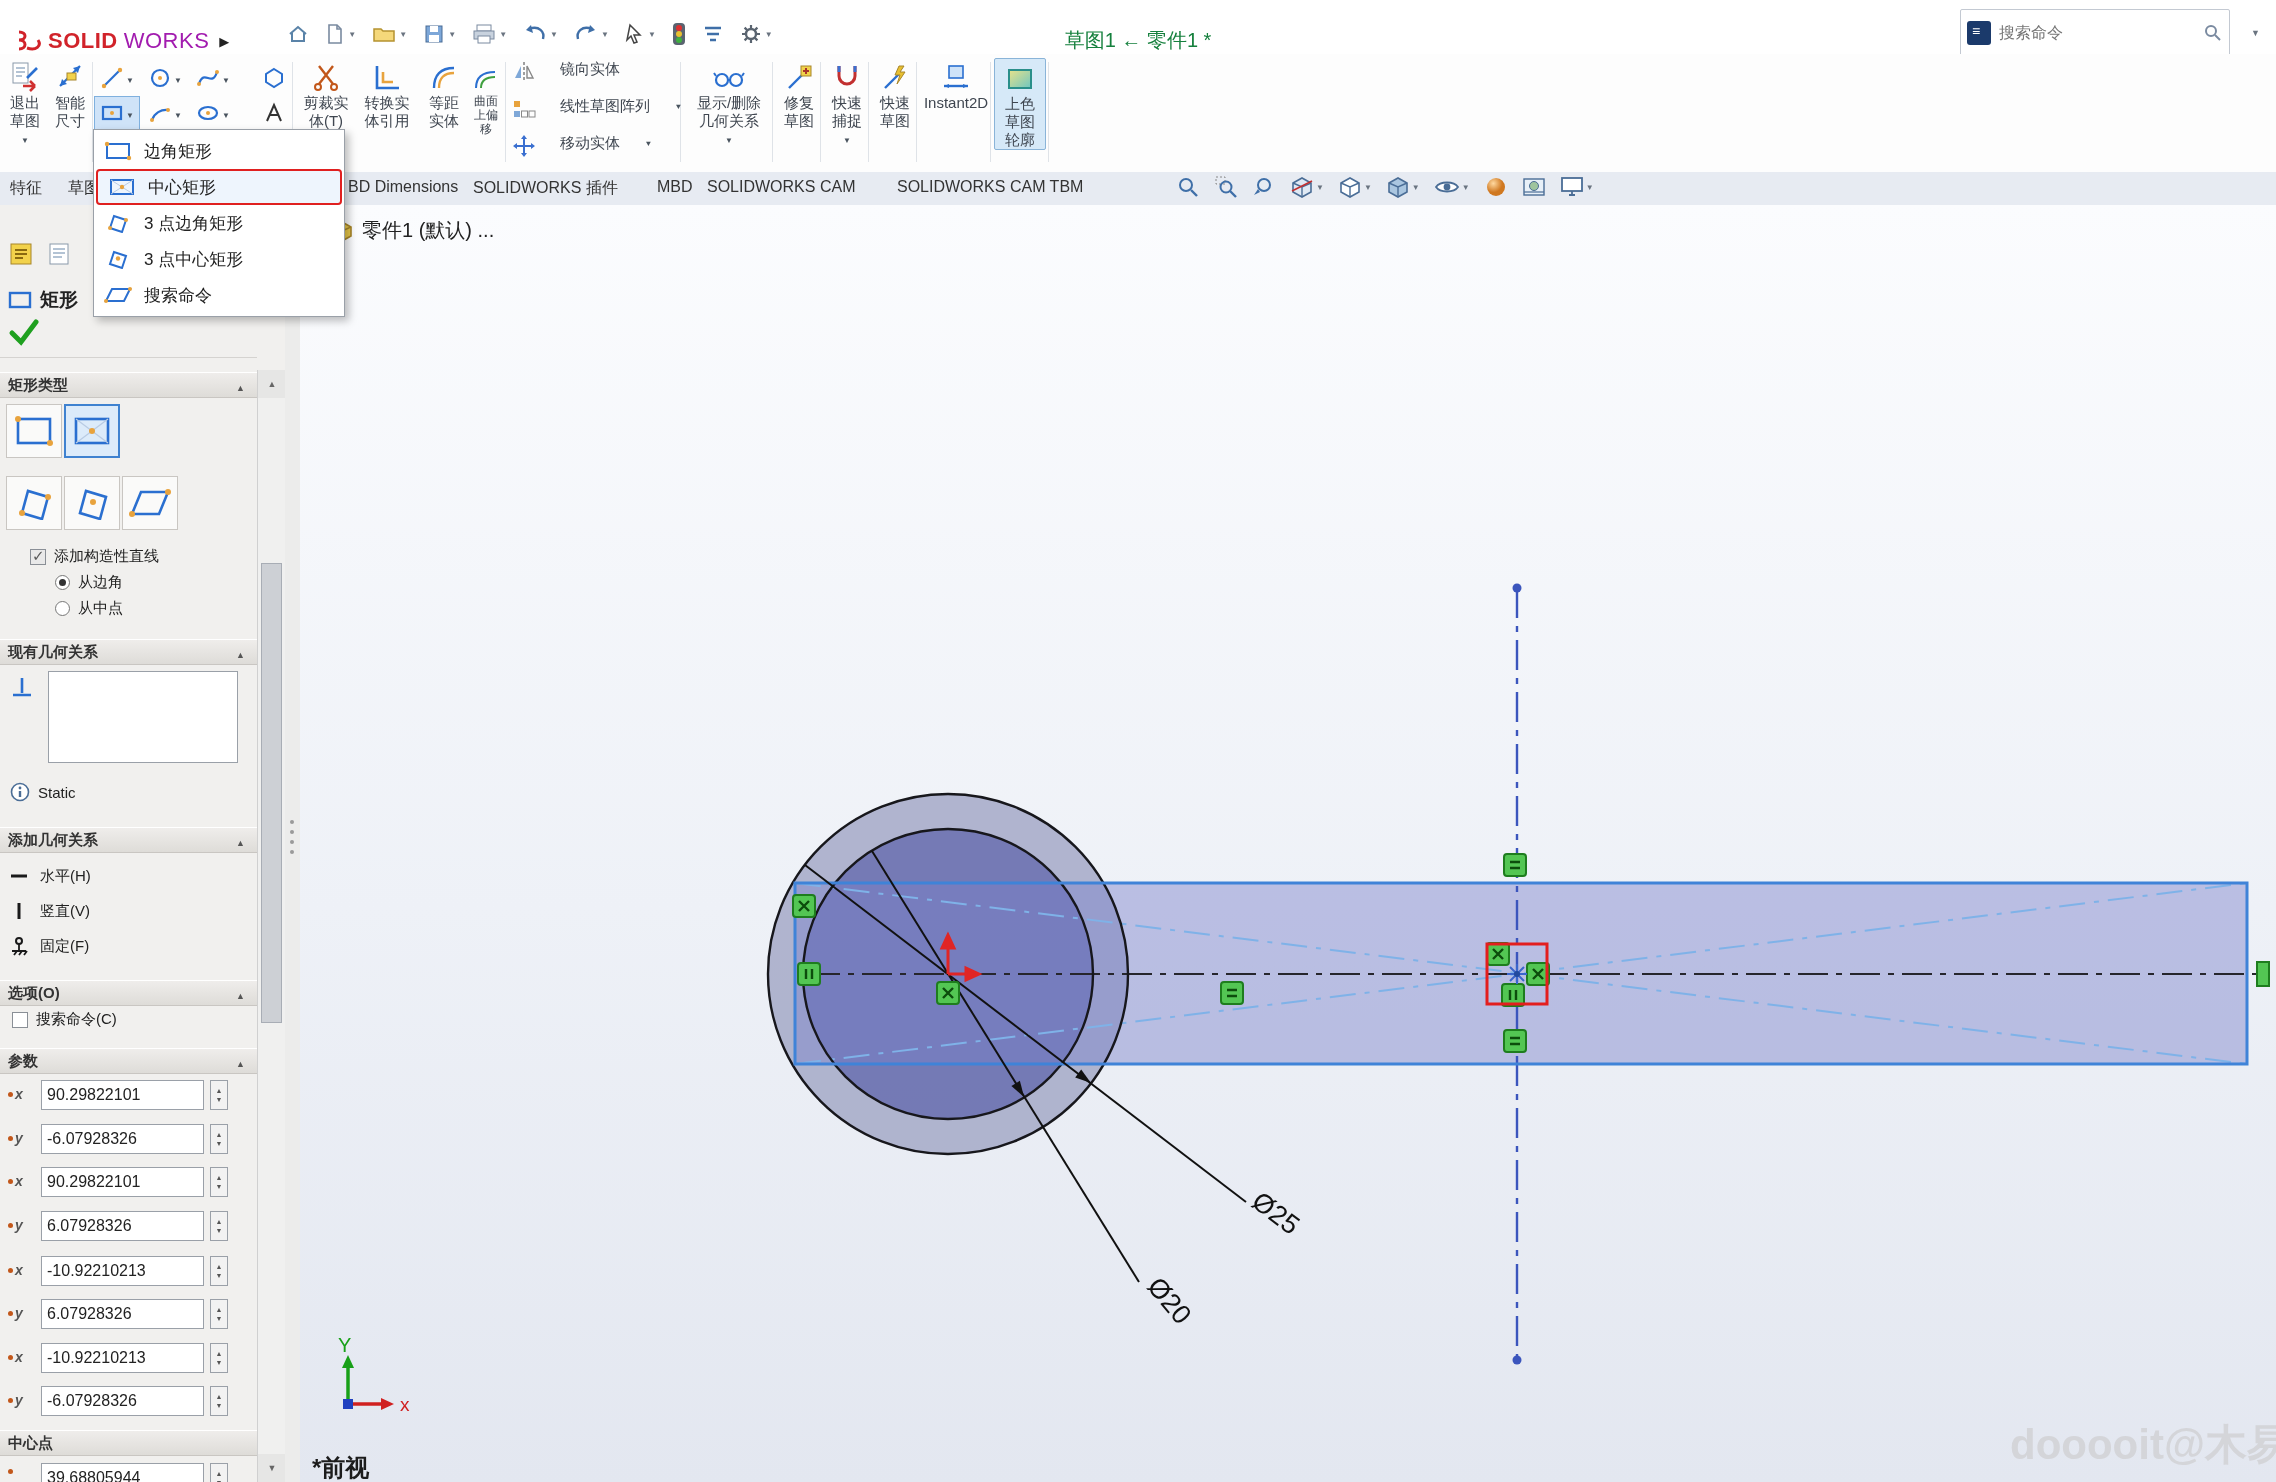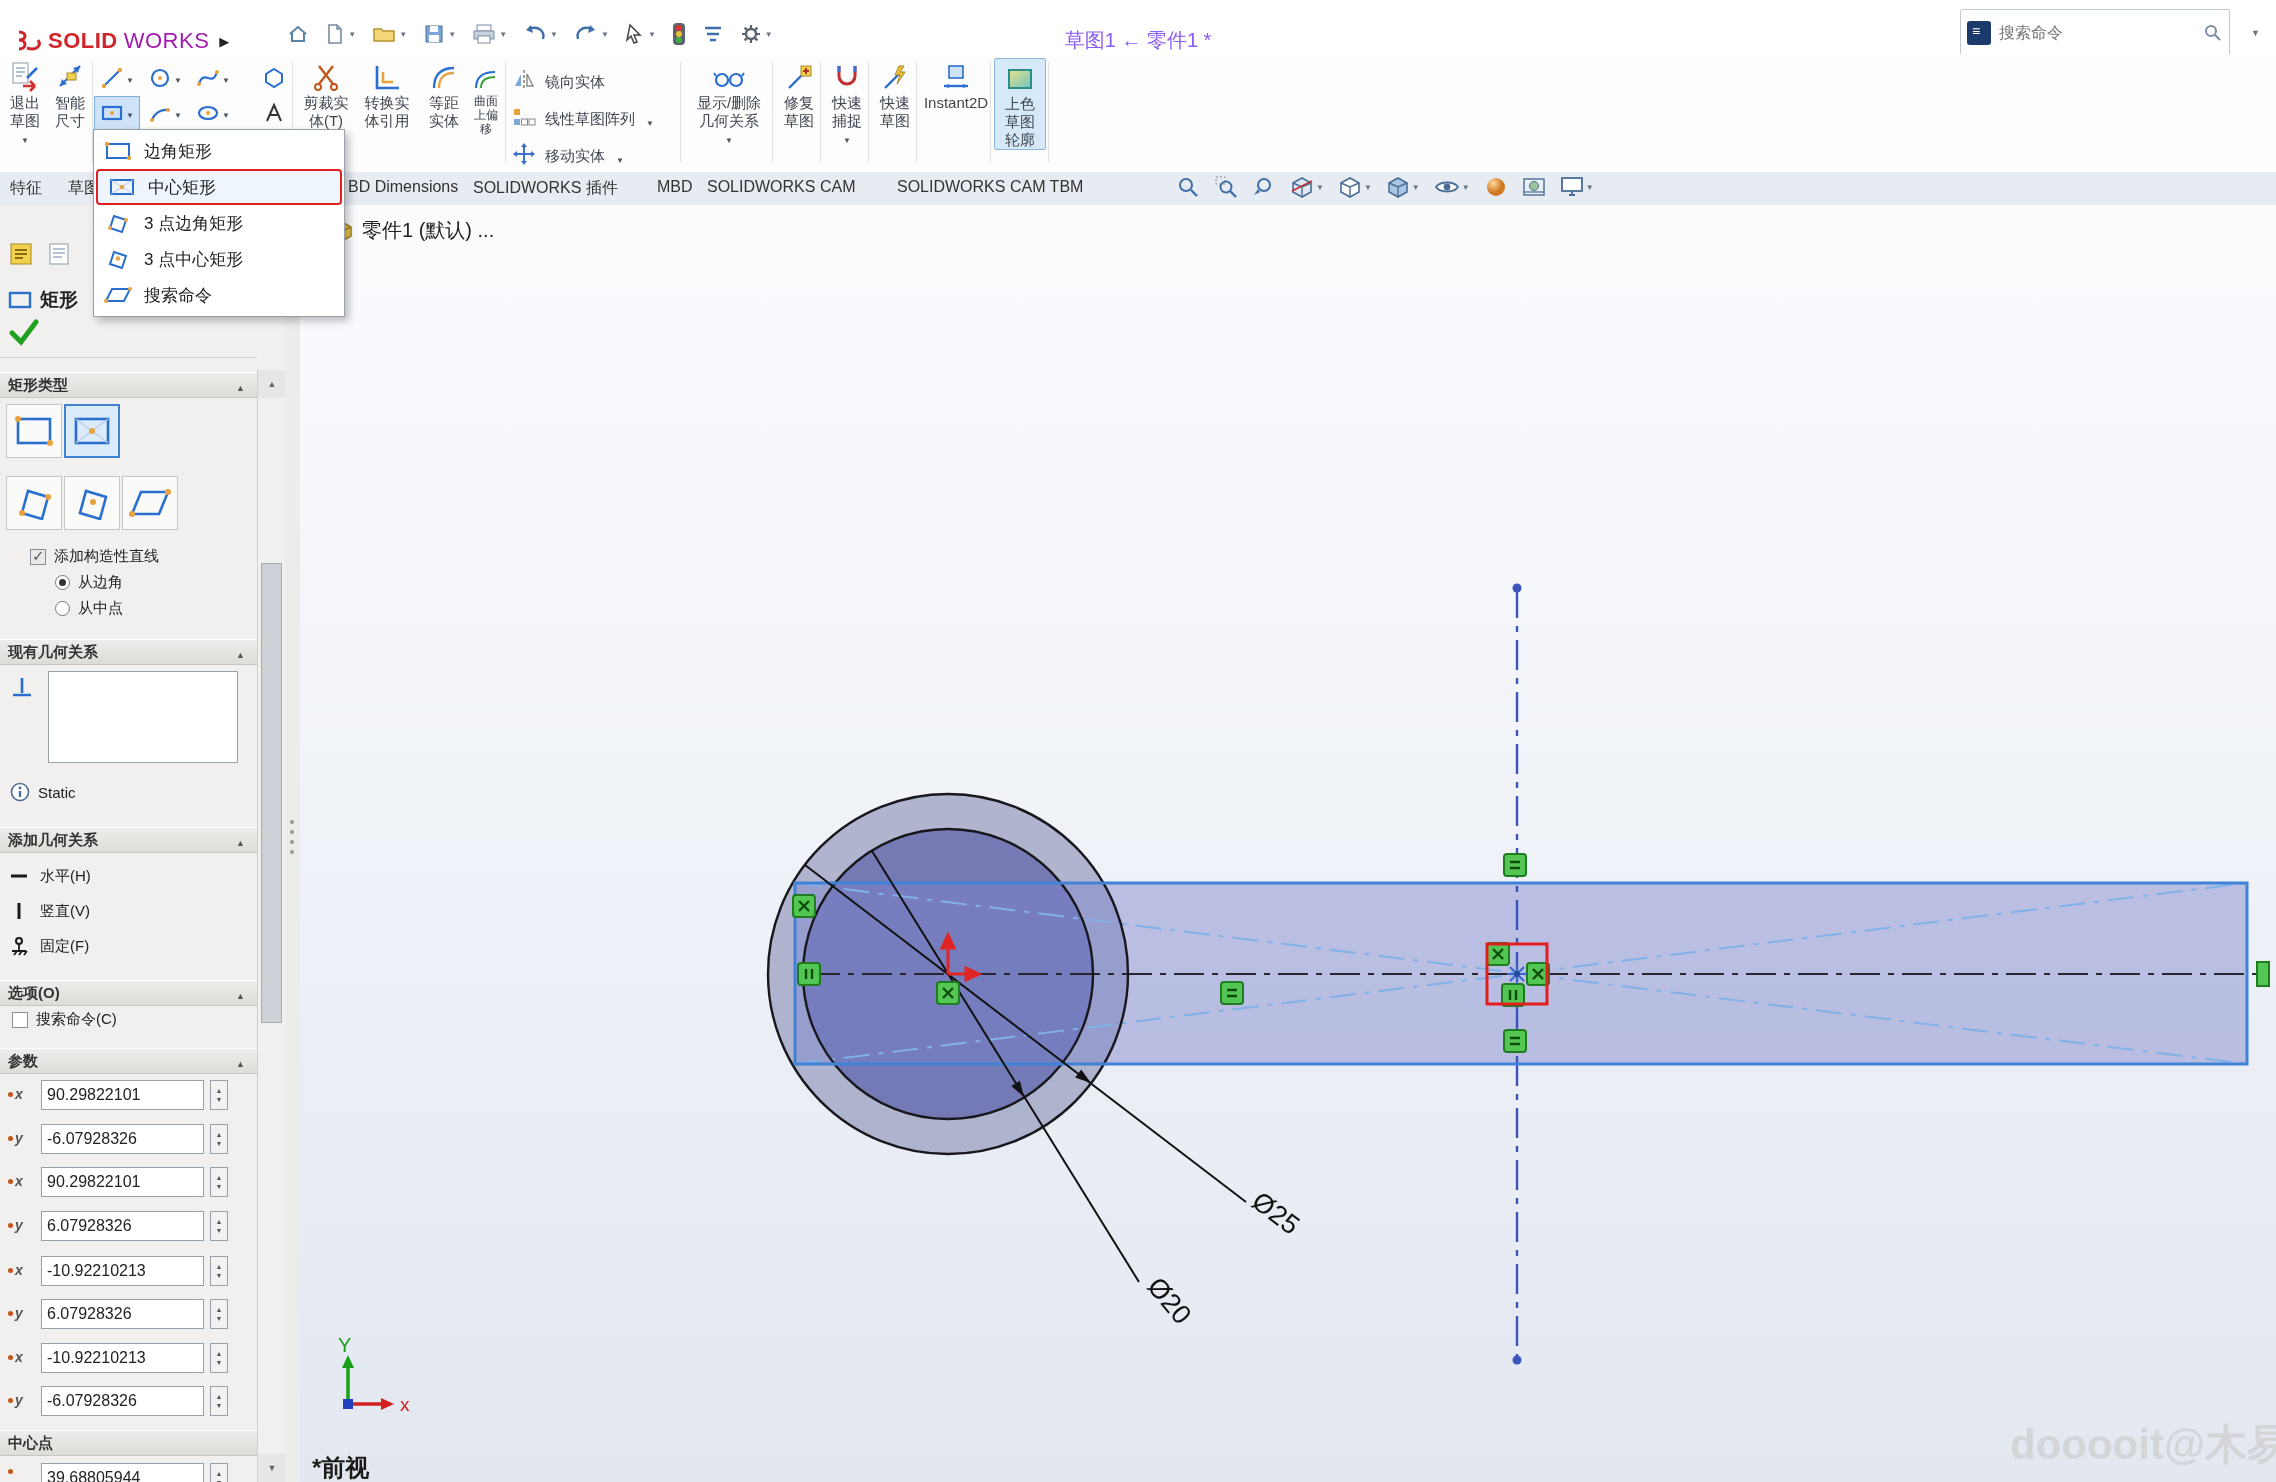--- a/index.html
+++ b/index.html
@@ -8,42 +8,42 @@
   
   #titlebar{position:absolute;left:0;top:0;width:2276px;height:54px;background:#fff;
     border-bottom:1px solid #dde1e6;display:flex;align-items:flex-end;}
   .brand{display:flex;align-items:center;gap:6px;margin-left:12px;margin-right:50px;}
   .brand-bold{color:#d1232a;font-weight:bold;font-size:22px;letter-spacing:.5px;}
   .brand-light{color:#a21caf;font-size:22px;letter-spacing:.5px;}
   .brand-caret::before{content:"▶";font-size:13px;color:#222;margin-left:4px;}
   .qbtn{display:flex;align-items:center;gap:3px;height:40px;padding:0 8px;color:#5a6470;cursor:default;}
   .qbtn svg{display:block;}
   .cdn::after{content:"▼";font-size:8px;color:#6a7480;}
-  .tb-title{position:absolute;left:50%;transform:translateX(-50%);font-size:20px;color:#8b5cf6;}
+  .tb-title{position:absolute;left:50%;transform:translateX(-50%);font-size:20px;color:#15803d;}
   .search{position:absolute;right:46px;top:9px;width:270px;height:48px;border:1px solid #c3c9d2;
     border-radius:2px;background:#fff;display:flex;align-items:center;padding:16px 6px;gap:6px;box-sizing:border-box;}
   .search input{border:none;outline:none;flex:1;font-size:16px;color:#555;font-family:inherit;min-width:0;}
   .search-cmd{width:24px;height:24px;background:#1b3a6b;border-radius:3px;position:relative;}
   .search-cmd::after{content:"≡";color:#fff;font-size:14px;position:absolute;left:5px;top:2px;}
   .search-caret{position:absolute;right:16px;top:22px;}
   .search-caret::after{content:"▼";font-size:9px;color:#6a7480;}
   
   #ribbon{position:absolute;left:0;top:54px;width:2276px;height:118px;background:#fdfdfd;
     border-bottom:1px solid #c9ced6;}
   .rdiv{position:absolute;top:8px;height:100px;width:1px;background:#dfe3e8;}
   .bigbtn{position:absolute;top:4px;display:flex;flex-direction:column;align-items:center;
     font-size:15px;line-height:18px;color:#3f4650;text-align:center;cursor:default;}
   .bigbtn .bicon{height:34px;display:flex;align-items:flex-end;margin-bottom:2px;}
   .vcaret::after{content:"▼";font-size:8px;color:#49535e;margin-top:2px;}
   .cellbtn{position:absolute;width:46px;height:34px;display:flex;align-items:center;justify-content:center;
     gap:2px;border:1px solid transparent;box-sizing:border-box;}
   .cellbtn .ccaret::after{content:"▼";font-size:8px;color:#49535e;}
   .cellbtn.sel{background:#cfe3f8;border:1px solid #7fb0de;}
   .minibtn{position:absolute;width:32px;height:30px;display:flex;align-items:center;justify-content:center;}
-  .rowbtn{position:absolute;left:0;height:32px;display:flex;align-items:flex-end;gap:9px;font-size:15px;color:#3f4650;}
+  .rowbtn{position:absolute;left:0;height:32px;display:flex;align-items:flex-start;gap:24px;font-size:15px;color:#3f4650;font-family:Liberation Mono, monospace;}
   .rowbtn .rcaret::after{content:"▼";font-size:8px;color:#49535e;margin-left:2px;}
   .bigbtn.active{background:#d6e9f8;border:1px solid #8ab4d8;border-radius:2px;}
   
   #tabrow{position:absolute;left:0;top:172px;width:2276px;height:33px;background:#e7ebf2;
     border-bottom:2px solid #8b5cf6;}
   .tab{position:absolute;top:6px;font-size:16px;color:#333;}
   .hud{position:absolute;left:1176px;top:3px;display:flex;align-items:center;gap:14px;}
   .hudbtn{display:flex;align-items:center;gap:2px;}
   
   #rectmenu{position:absolute;left:93px;top:129px;width:250px;background:#fff;border:1px solid #9aa0a8;

